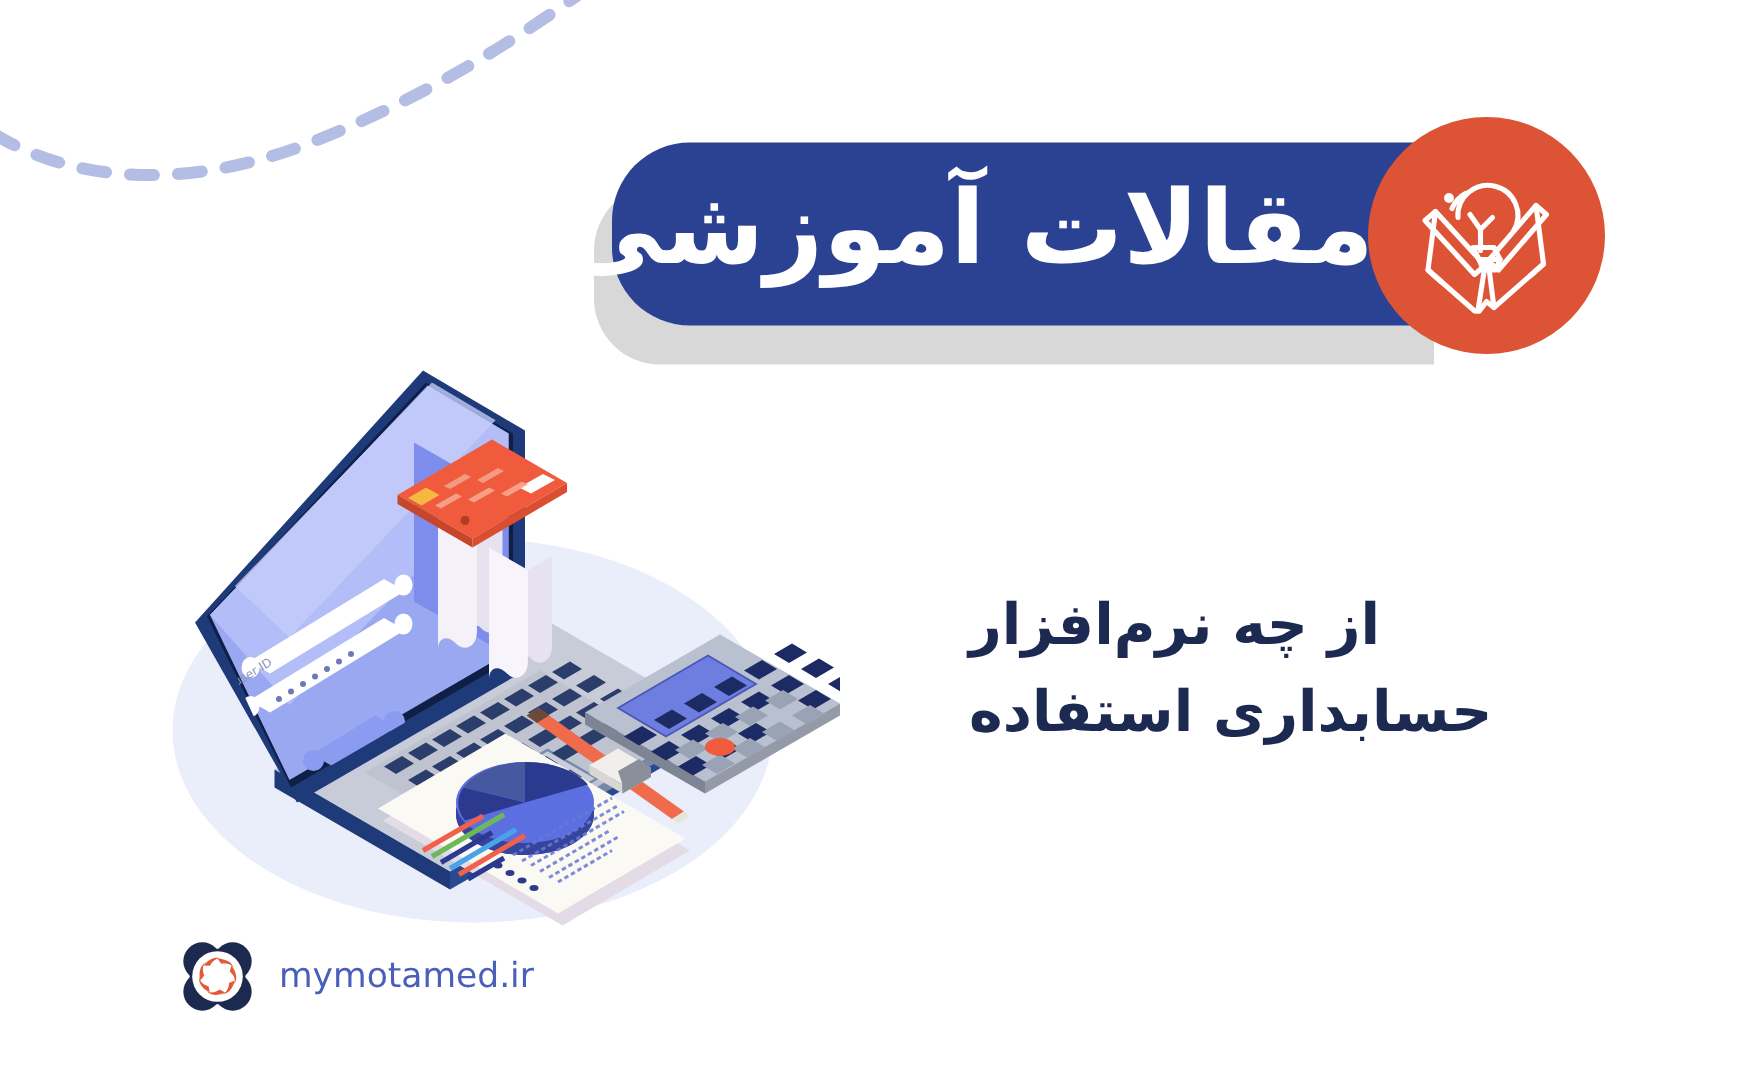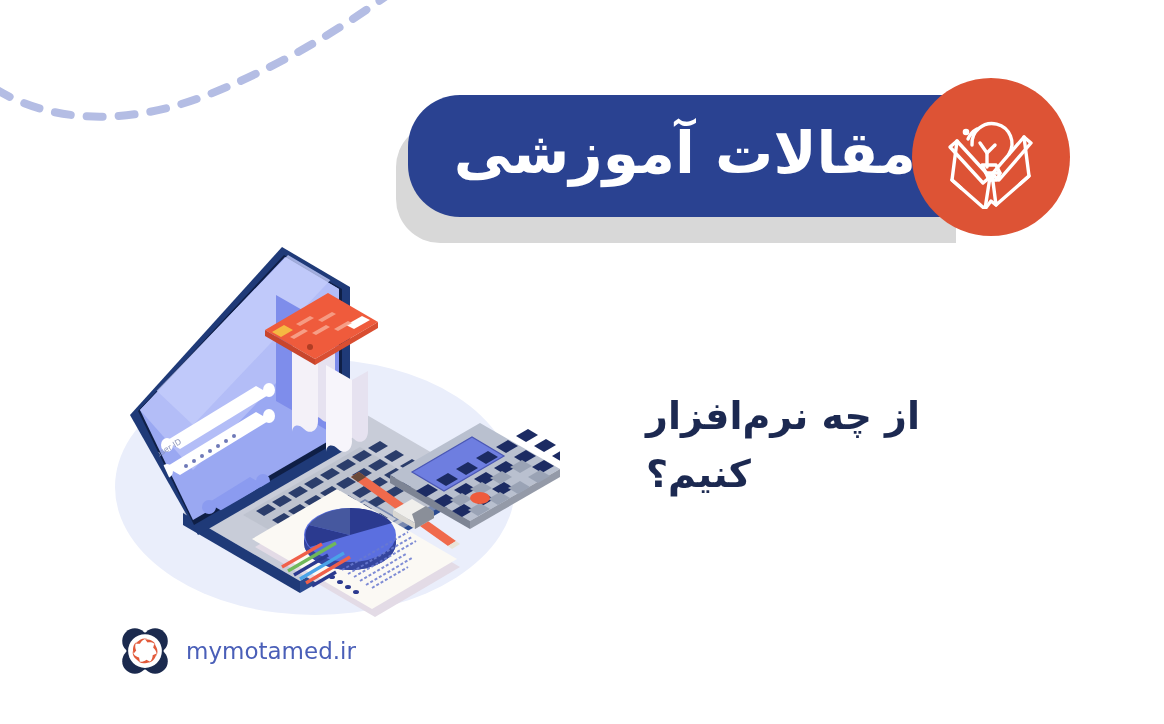--- a/index.html
+++ b/index.html
@@ -57,21 +57,21 @@
     background: #2a4291;
     border-radius: 52px 0 0 52px;
     display: flex;
     align-items: center;
     justify-content: flex-start;
     padding-right: 22px;
     box-sizing: border-box;
   }
   .banner-title {
     color: #ffffff;
-    font-size: 58px;
+    font-size: 68px;
     font-weight: bold;
     line-height: 1;
     letter-spacing: 0px;
     white-space: nowrap;
     padding-right: 30px;
     padding-bottom: 6px;
   }
   .badge-circle {
     position: absolute;
     left: 504px;
@@ -422,21 +422,21 @@
 
           <path d="M43 60 L57 60 L61 68 L47 68 Z"></path>
           <path d="M47 68 L50 75 L58 75 L61 68"></path>
         </svg>
       </span>
     </div>
   </div>
 
   <div class="headline">
     <div class="hl-line">از چه نرم‌افزار</div>
-    <div class="hl-line">کنیم؟</div>
+    <div class="hl-line">حسابداری استفاده</div>
   </div>
 
   <div class="logo">
     <span class="logo-text">mymotamed.ir</span>
     <span>
       <svg class="logo-mark" viewBox="0 0 64 64" xmlns="http://www.w3.org/2000/svg" aria-hidden="true">
         <g fill="#1b2a4e">
           <circle cx="20" cy="20" r="15"></circle>
           <circle cx="44" cy="20" r="15"></circle>
           <circle cx="20" cy="44" r="15"></circle>

